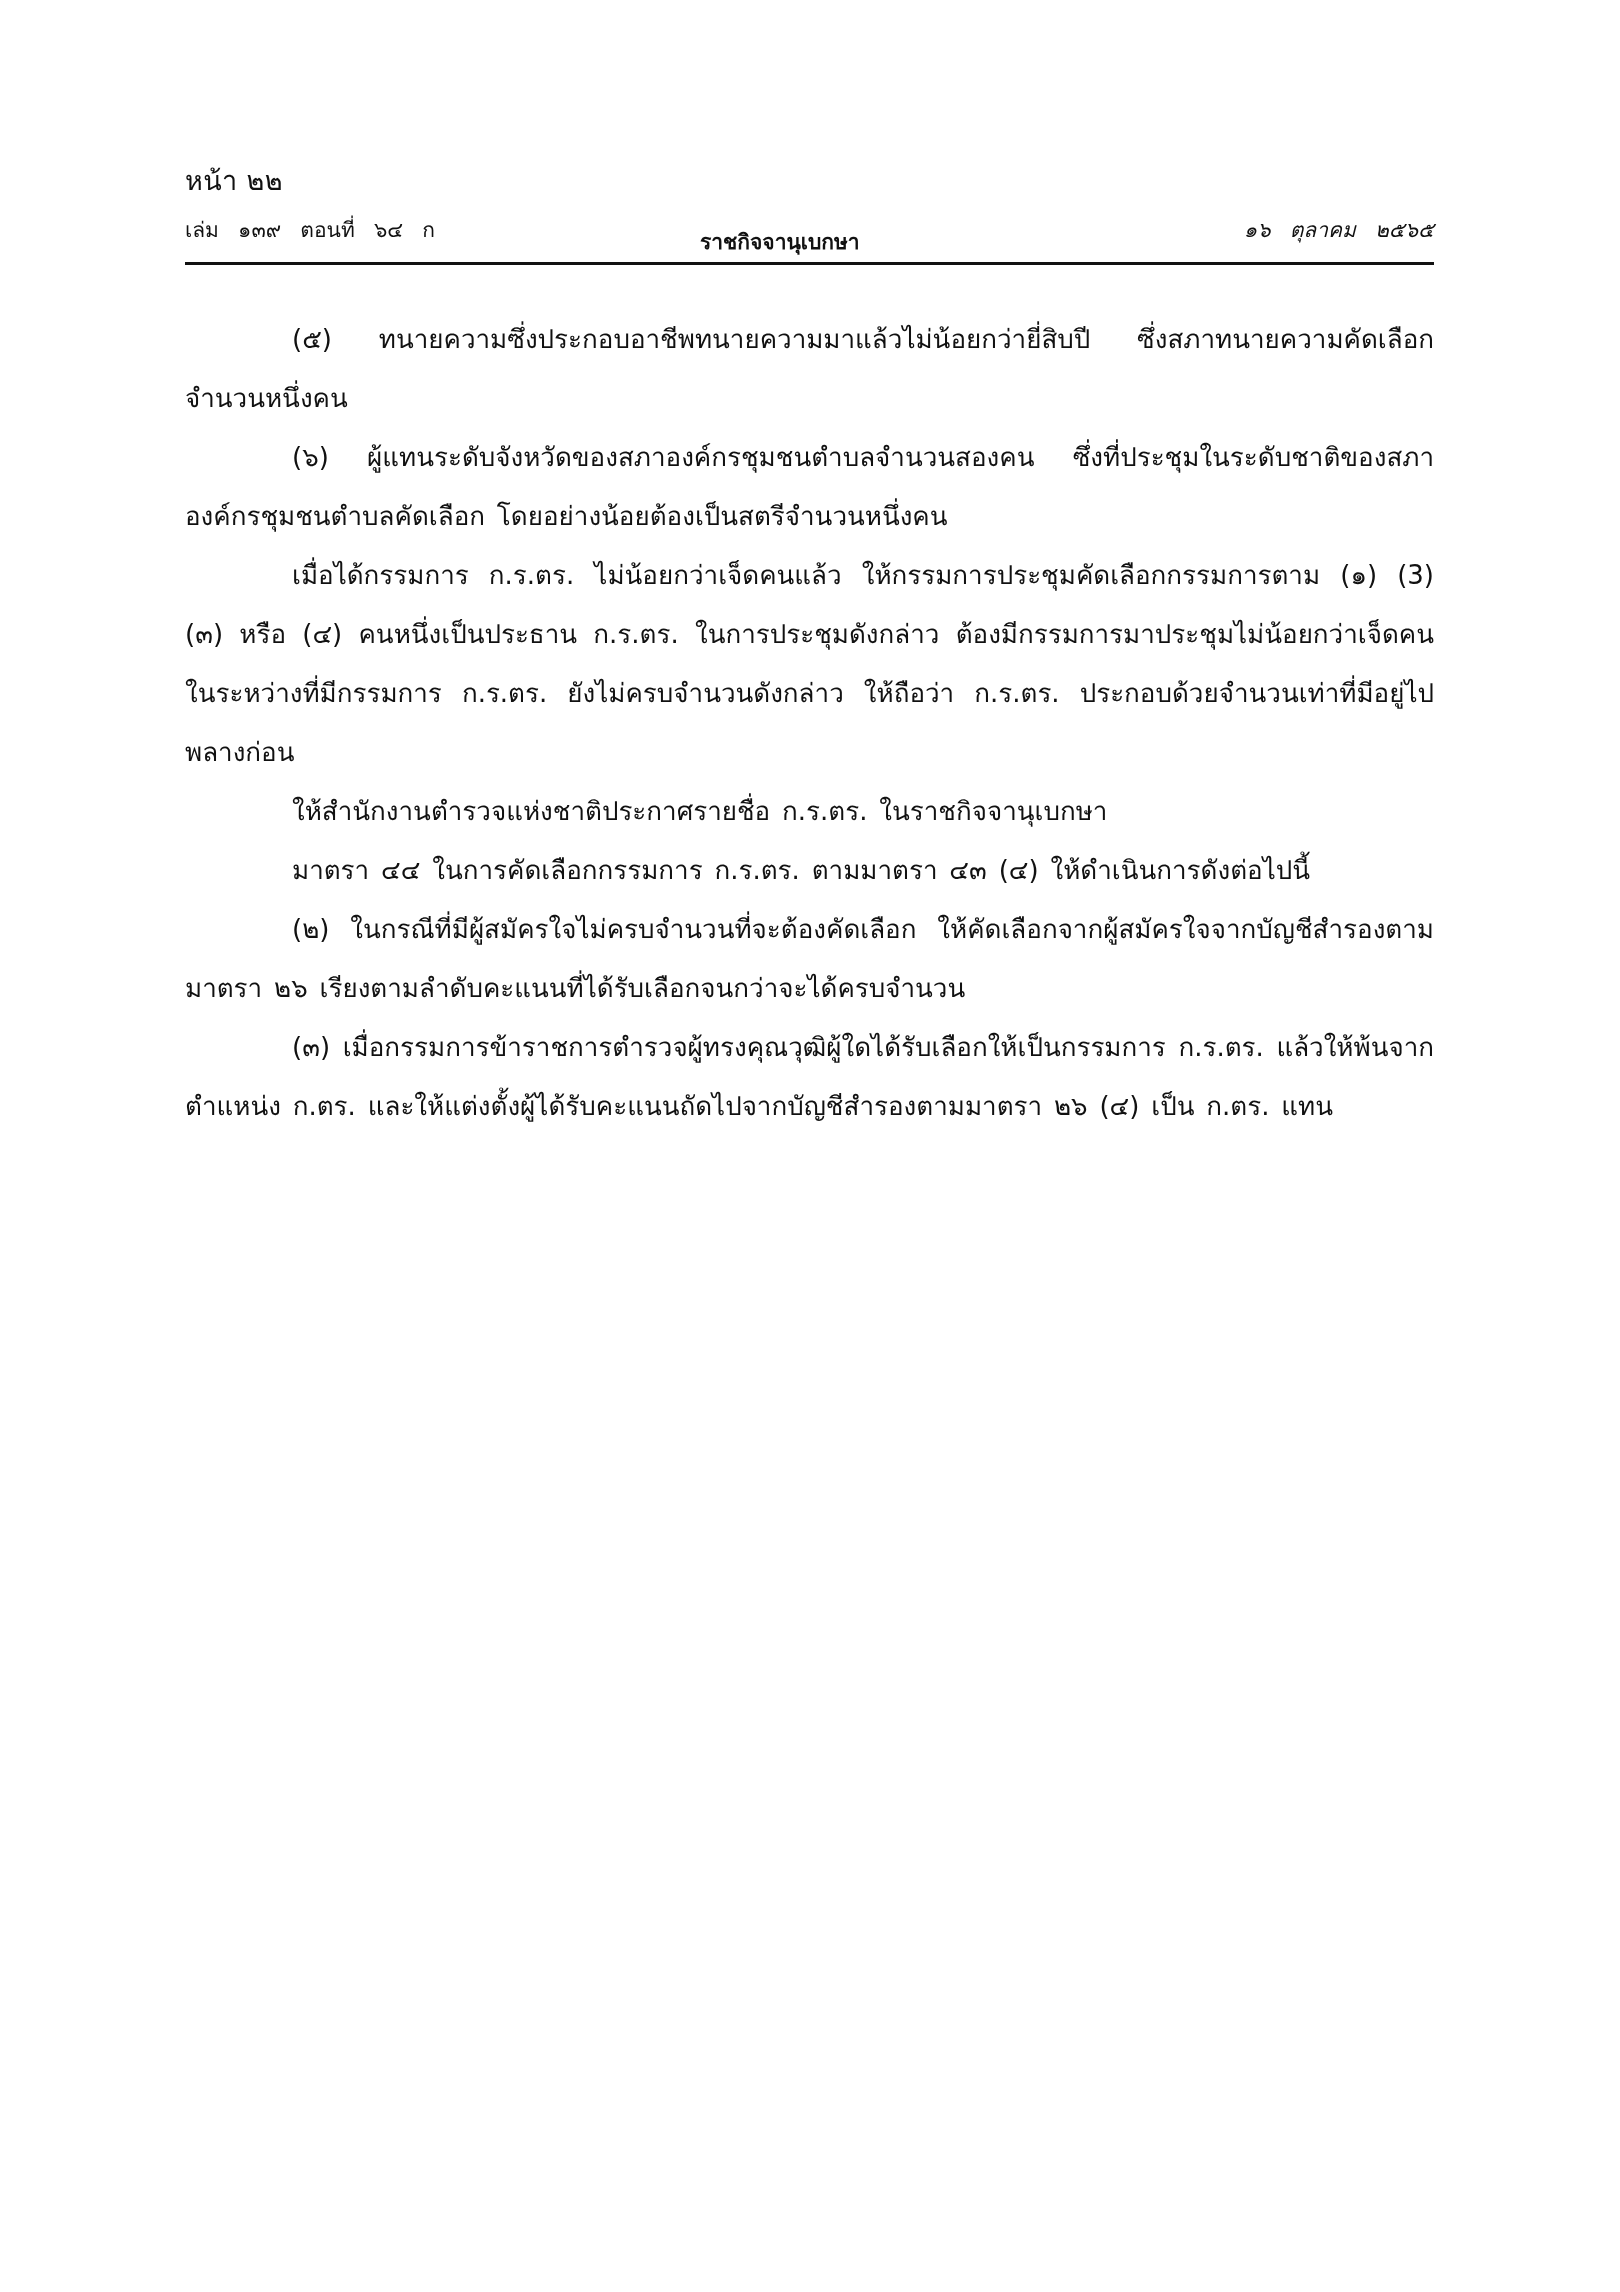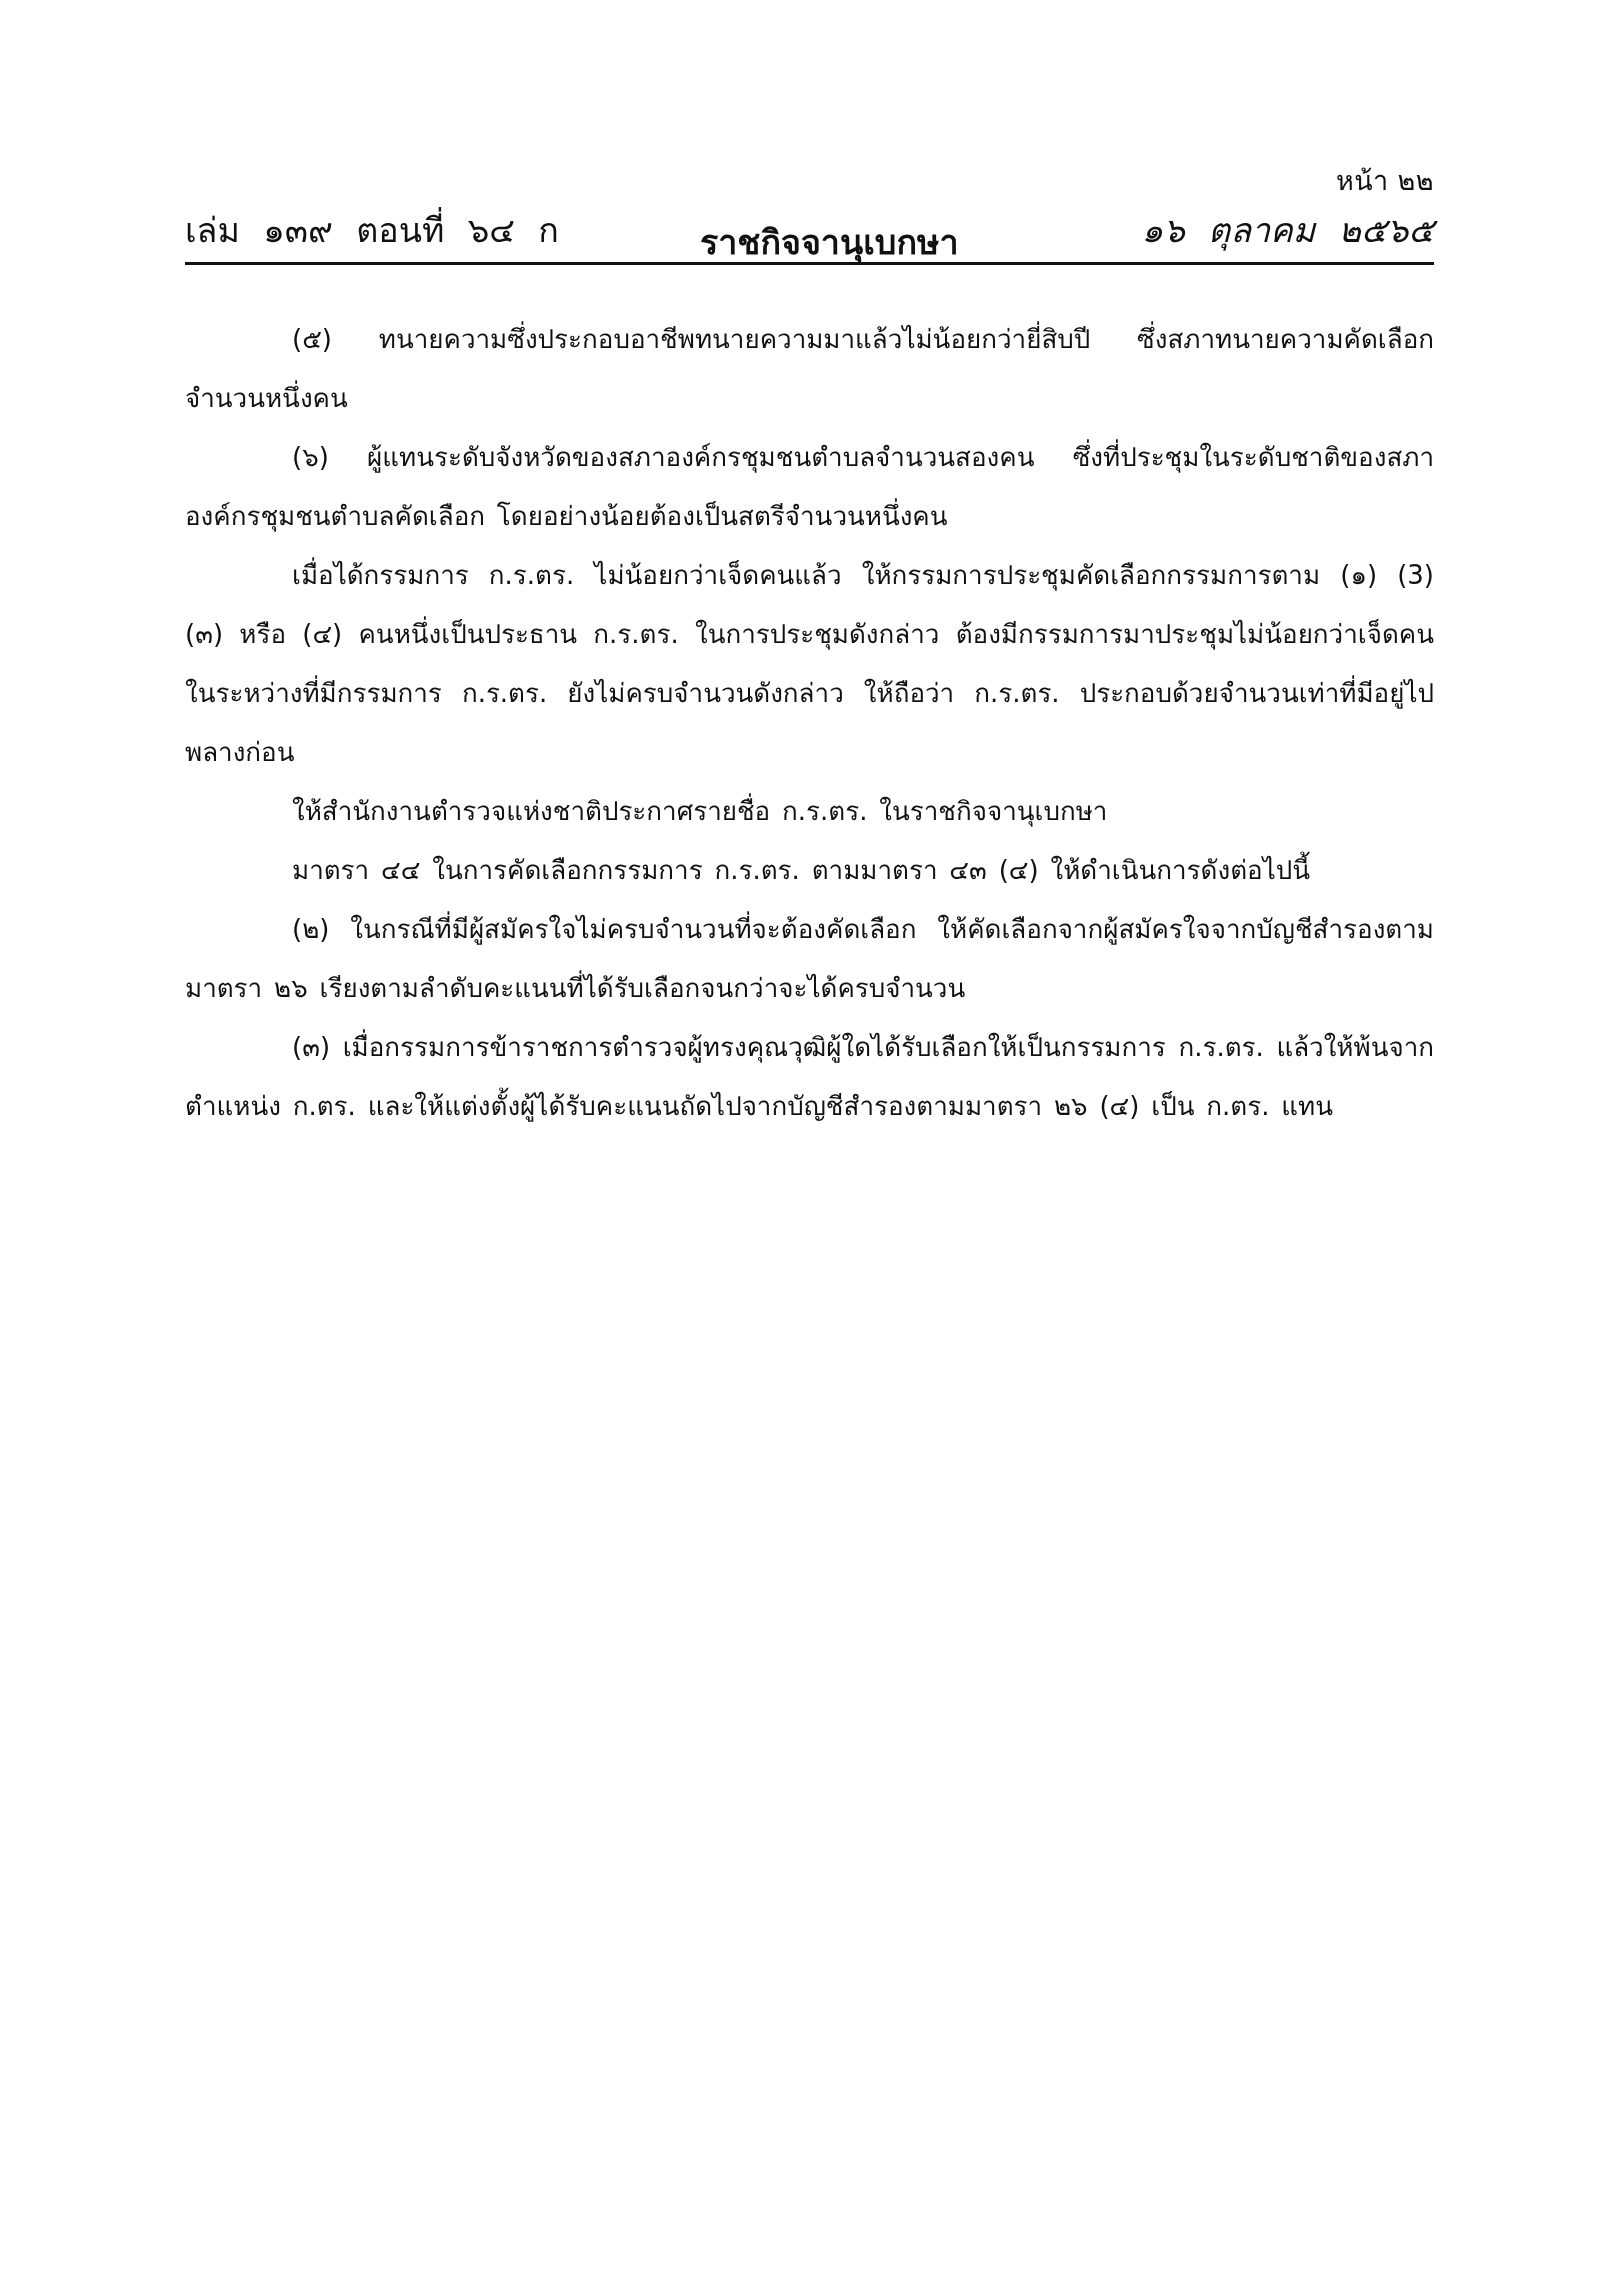--- a/index.html
+++ b/index.html
@@ -19,32 +19,32 @@
       position: absolute;
       left: 185px;
       top: 0;
       width: 1249px;
     }
     .page-number {
       position: absolute;
       top: 163px;
       left: 0;
       width: 1249px;
-      text-align: right;
+      text-align: left;
       font-size: 27px;
       line-height: 36px;
       letter-spacing: 0.4px;
     }
     .running-head {
       position: absolute;
       top: 211px;
       left: 0;
       width: 1249px;
       height: 39px;
-      font-size: 34px;
+      font-size: 21px;
       line-height: 39px;
     }
     .rh-left {
       position: absolute;
       left: 0;
       top: 0;
       word-spacing: 12.5px;
     }
     .rh-center {
       position: absolute;

